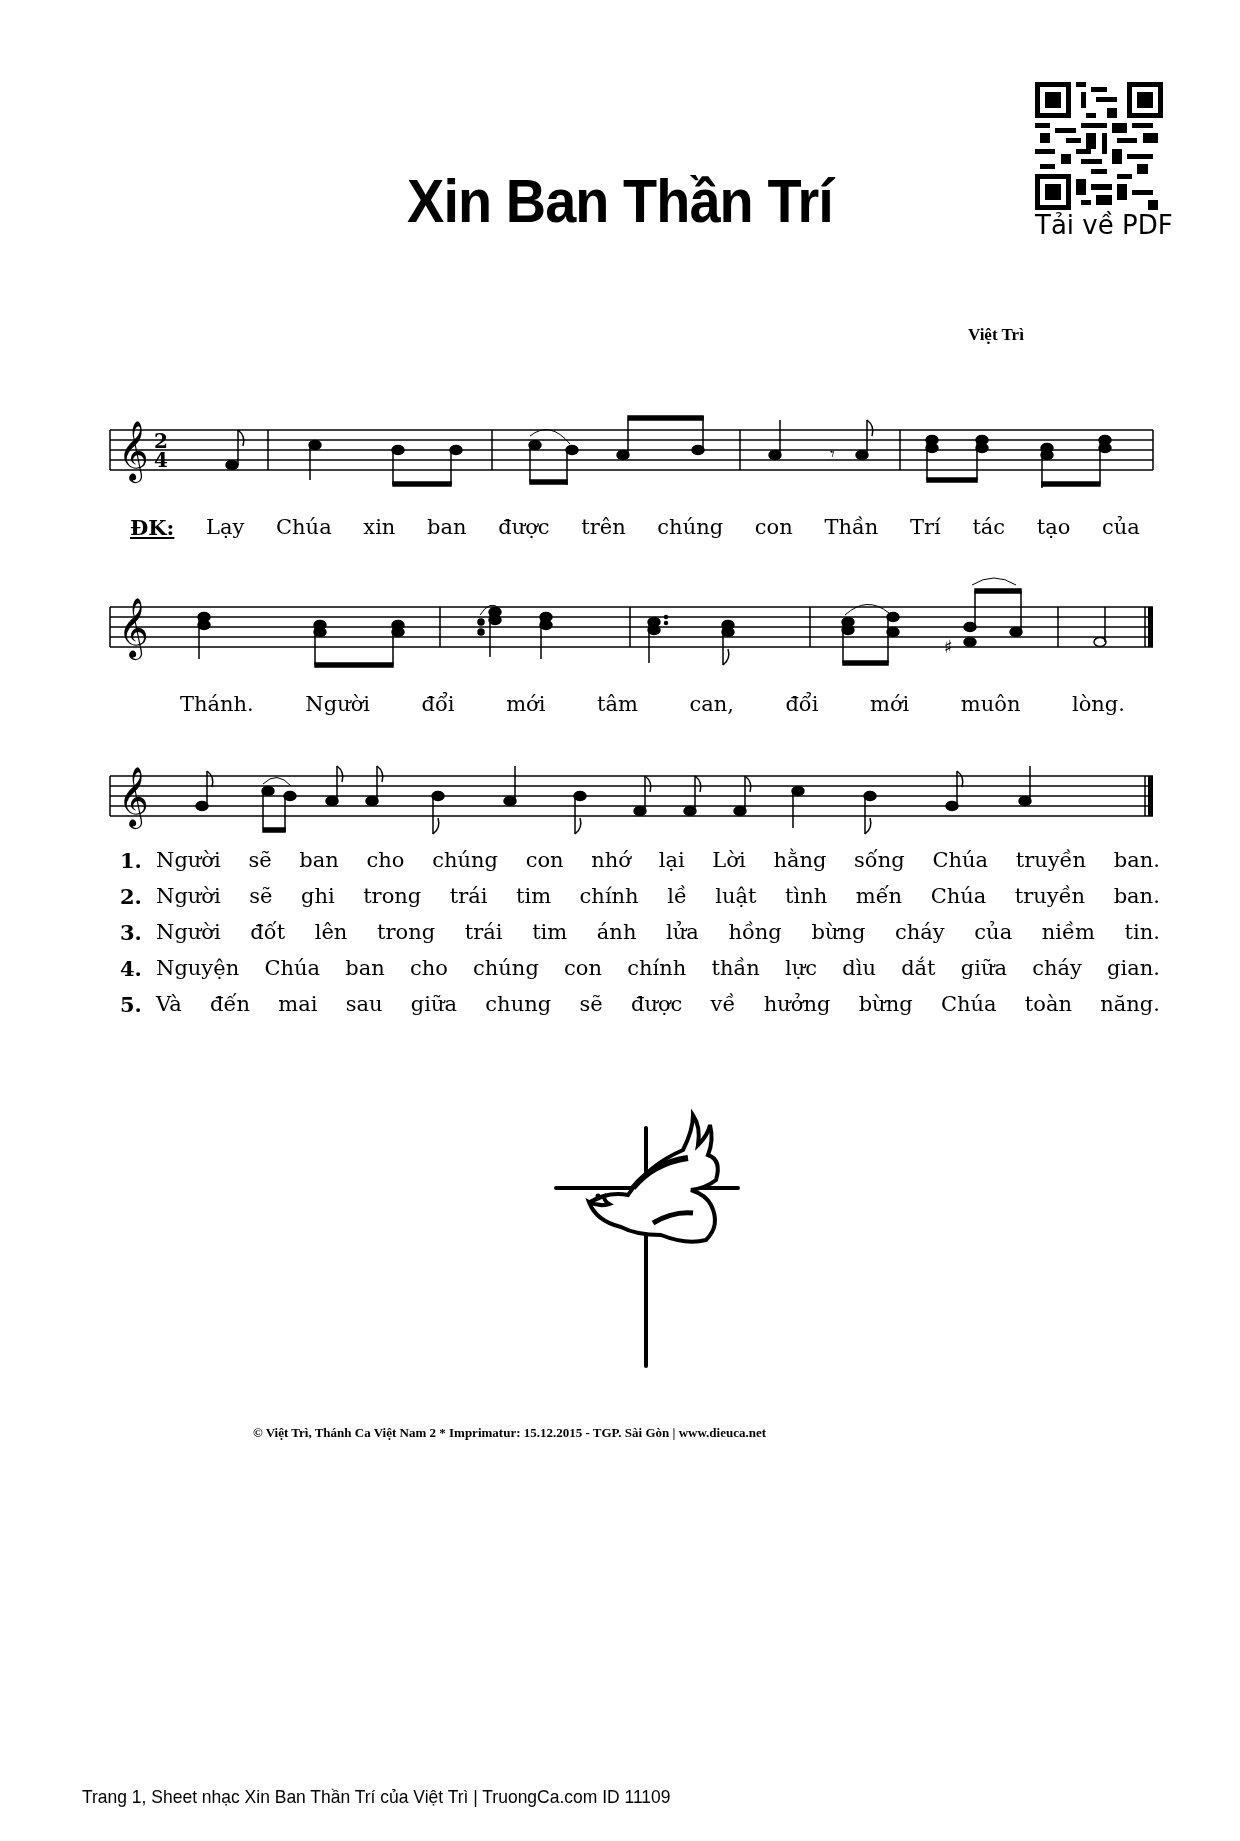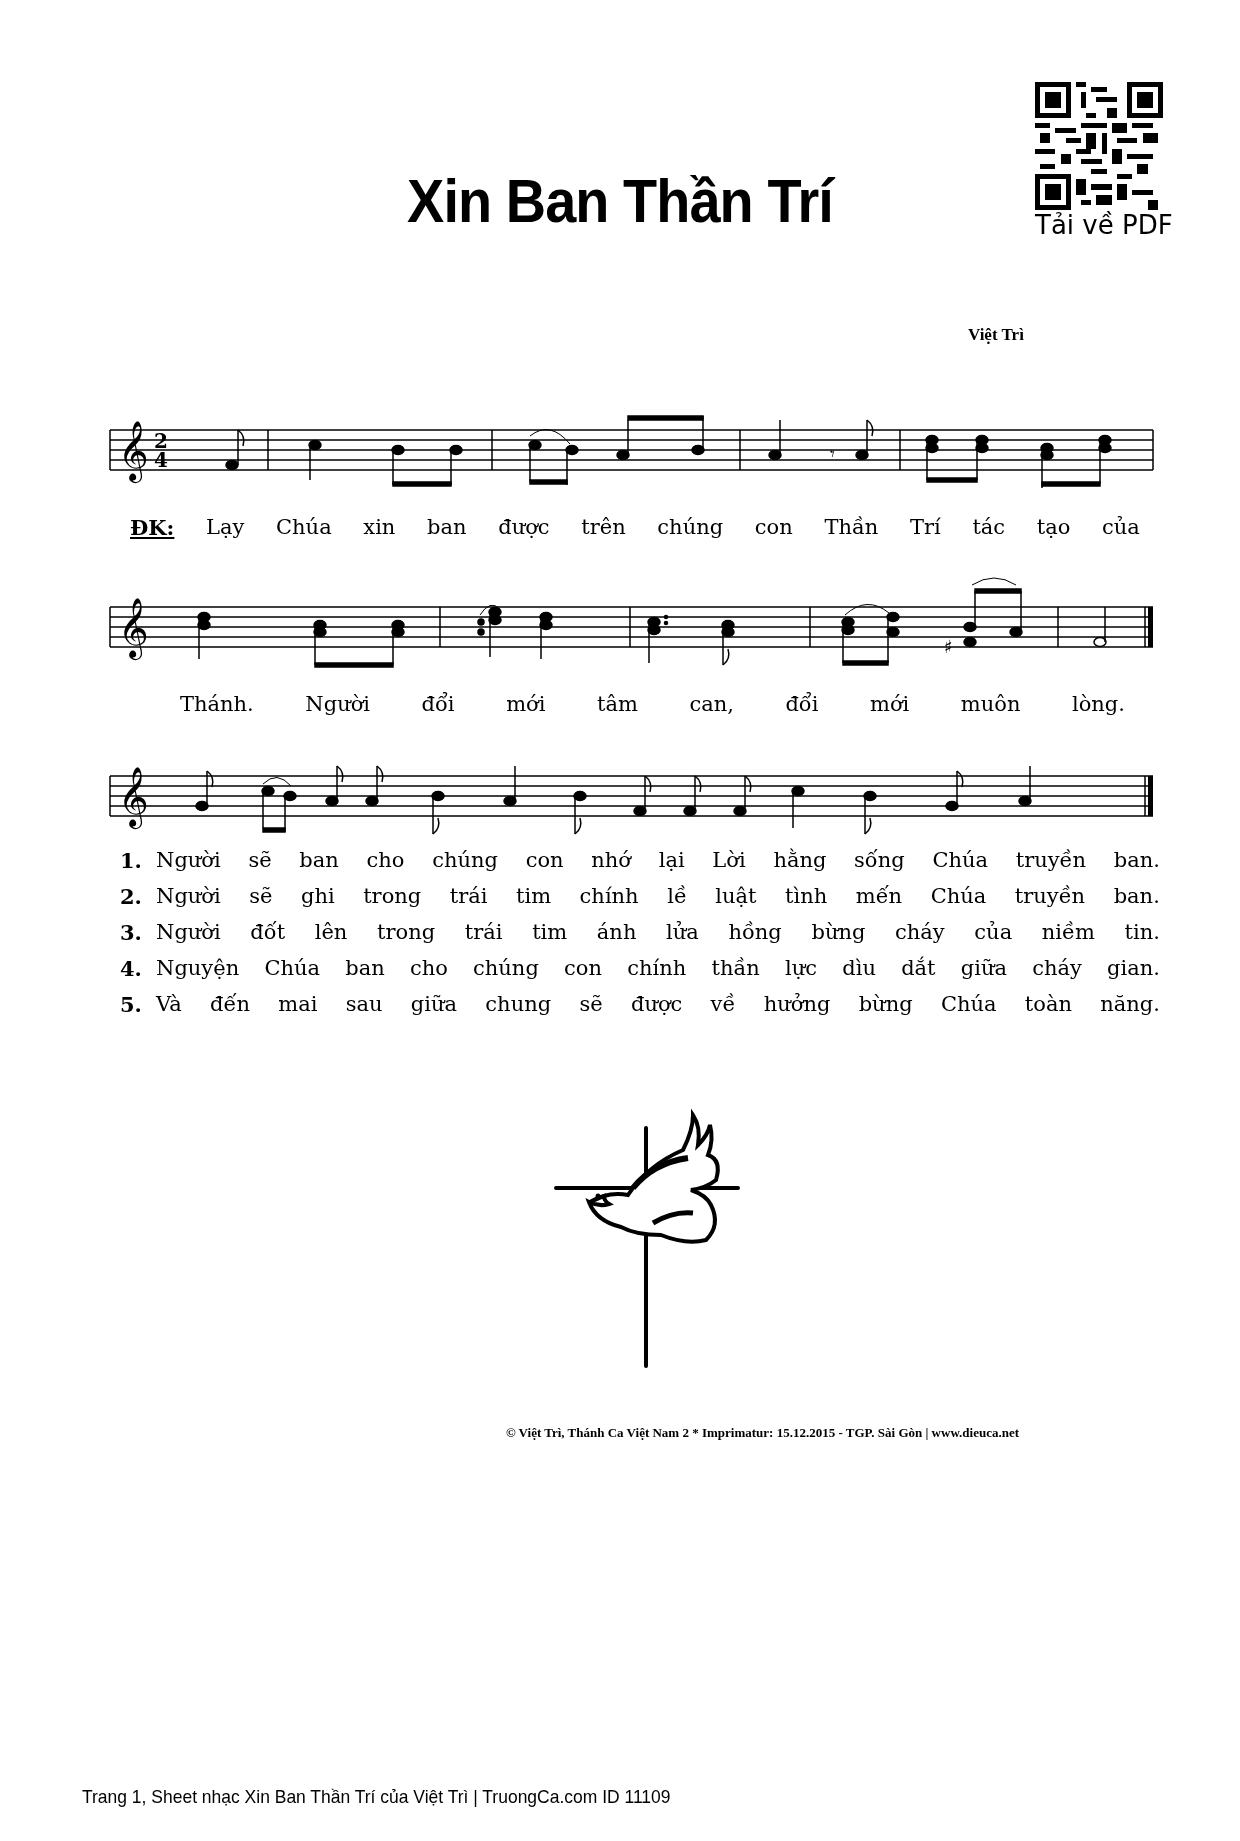--- a/index.html
+++ b/index.html
@@ -12,21 +12,21 @@
   }
   .qr { left: 1035px; top: 82px; width: 128px; height: 128px; }
   .qr-label { left: 1035px; top: 210px; width: 140px; font-family: "DejaVu Sans", sans-serif; font-size: 26px; }
   .composer { left: 968px; top: 325px; font-family: "Liberation Serif", serif; font-weight: bold; font-size: 17px; }
   .staff { left: 110px; width: 1043px; height: 60px; }
   .lyric { font-family: "DejaVu Serif", serif; font-size: 21px; white-space: nowrap; }
   .dk { font-weight: bold; text-decoration: underline; }
   .verse-row { left: 120px; width: 1040px; font-family: "DejaVu Serif", serif; font-size: 21px; display: flex; }
   .verse-num { width: 36px; font-weight: bold; }
   .verse-words { flex: 1; display: flex; justify-content: space-between; }
-  .footer { left: 16px; width: 1003px; top: 1425px; text-align: right; font-family: "Liberation Serif", serif; font-weight: bold; font-size: 13px; }
+  .footer { left: 8px; width: 1003px; top: 1425px; text-align: center; font-family: "Liberation Serif", serif; font-weight: bold; font-size: 13px; }
   .pageinfo { left: 82px; top: 1786px; font-family: "Liberation Sans", sans-serif; font-size: 19px; transform: scaleX(0.92); transform-origin: 0 0; }
   .emblem { left: 548px; top: 1108px; width: 200px; height: 260px; }
 </style>
 </head>
 <body>
 
 <div class="abs title">Xin Ban Thần Trí</div>
 
 <div class="abs qr">
   <svg width="128" height="128" viewBox="0 0 25 25" shape-rendering="crispEdges">

